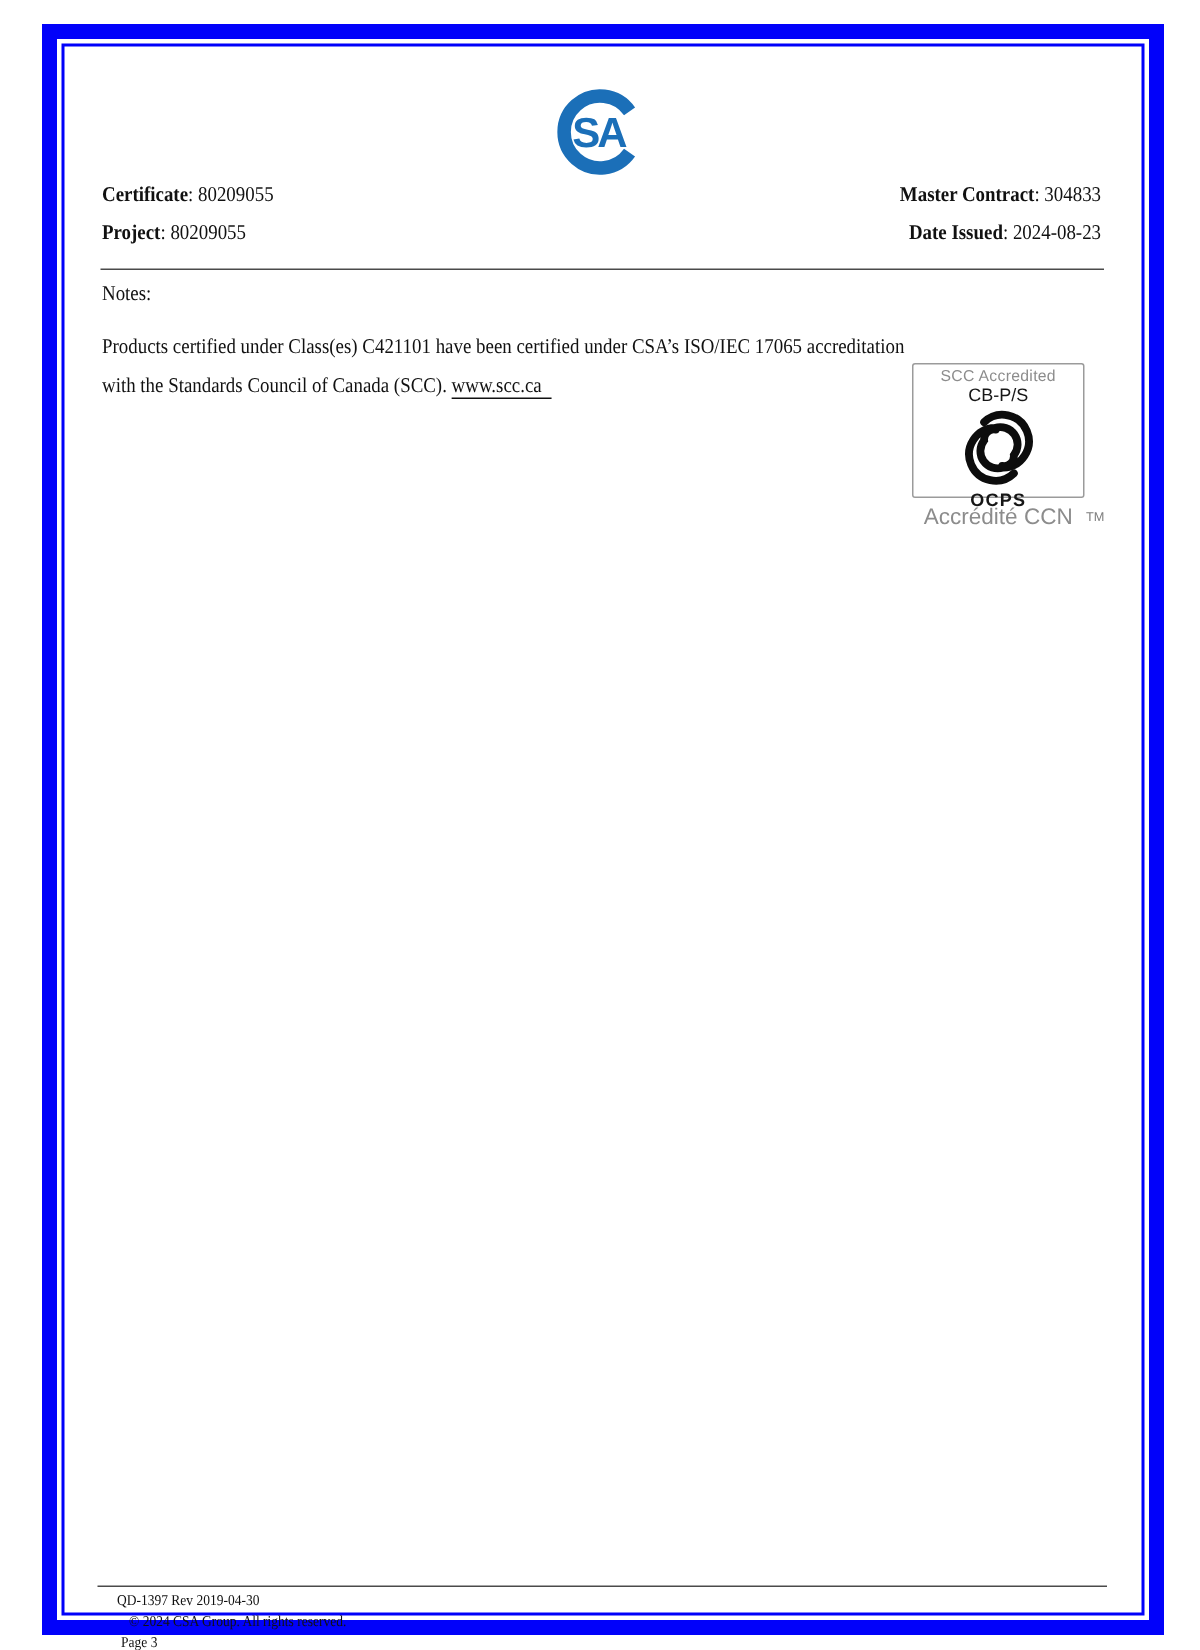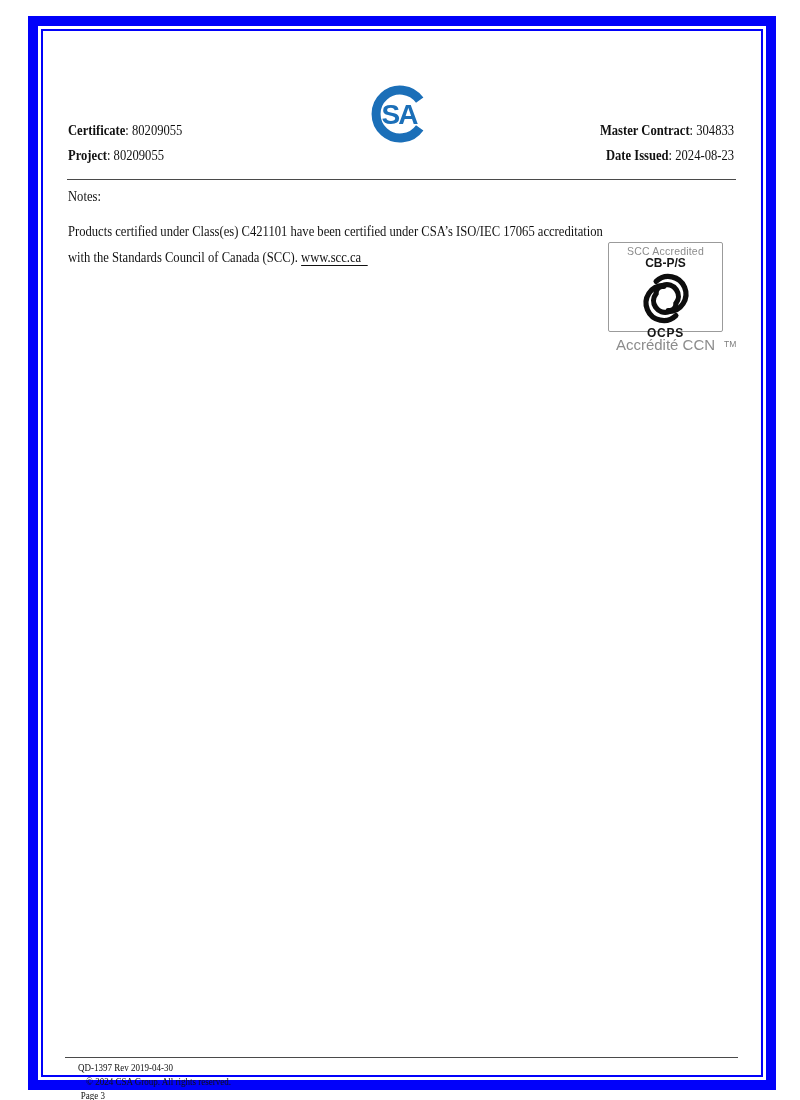--- a/index.html
+++ b/index.html
@@ -20,21 +20,21 @@
     position:absolute;left:28px;top:16px;width:748px;height:1074px;
     box-sizing:border-box;border:10px solid var(--border-blue);padding:3px;
   }
   .frame-inner{
     width:100%;height:100%;box-sizing:border-box;
     border:2px solid var(--border-blue);
   }
   
   .logo-row{
     position:absolute;top:56px;left:0;width:100%;
-    display:flex;justify-content:center;align-items:flex-start;gap:7px;margin-top:26px;
+    display:flex;justify-content:center;align-items:flex-start;gap:7px;
   }
   .logo-text{
     color:var(--brand-blue);font-family:"Liberation Sans", sans-serif;
     font-weight:800;font-size:19px;line-height:21px;letter-spacing:4px;
   }
   .logo-text .tm{
     font-size:8px;vertical-align:10px;letter-spacing:0;margin-left:1px;
   }
   
   .meta-col{position:absolute;top:122px;font-size:14px;}
@@ -58,21 +58,21 @@
     border-bottom:1px solid var(--text-black);padding-right:7px;
   }
   
   .badge{
     position:absolute;left:608px;top:242px;width:115px;height:90px;
     box-sizing:border-box;border:1px solid #9b9b9b;border-radius:2px;
     background:#fff;text-align:center;padding-top:3px;z-index:2;
     font-family:"Liberation Sans", sans-serif;
   }
   .badge-line1{font-size:10.5px;line-height:11px;color:var(--badge-gray);letter-spacing:0.2px;}
-  .badge-line2{font-size:12px;line-height:13px;font-weight:bold;color:#161616;}
+  .badge-line2{font-size:12px;line-height:13px;font-weight:normal;color:#161616;}
   .badge-spiral{display:block;margin:1px auto 1px auto;}
   .badge-line3{font-size:12px;line-height:12px;font-weight:bold;letter-spacing:0.8px;color:#161616;}
   .badge-line4{font-size:15px;line-height:11px;color:var(--badge-gray);}
   .tm-mark{
     position:absolute;left:724px;top:339px;font-size:8.5px;color:#7d7d7d;
     font-family:"Liberation Sans", sans-serif;z-index:2;
   }
   
   .footer-row{
     position:absolute;top:1061px;left:78px;width:650px;

